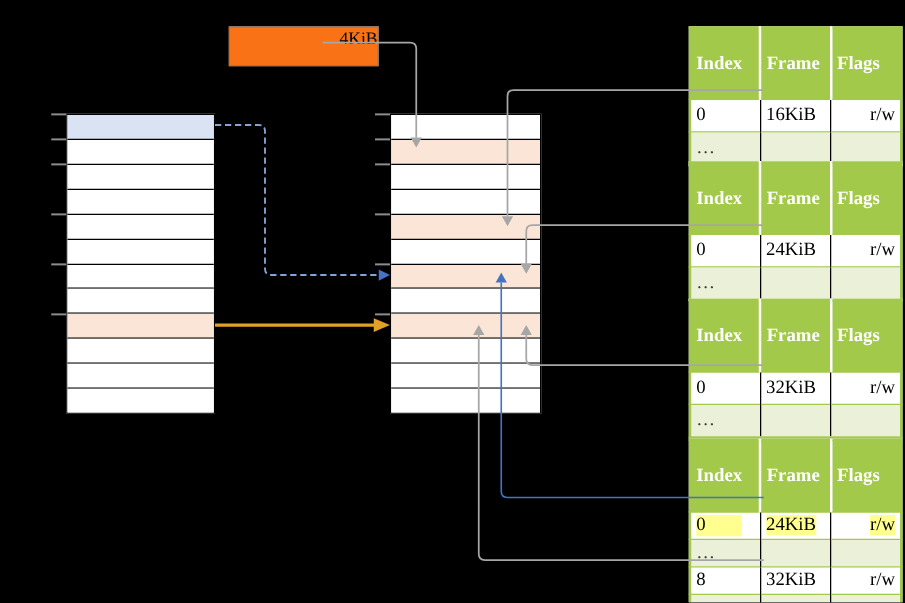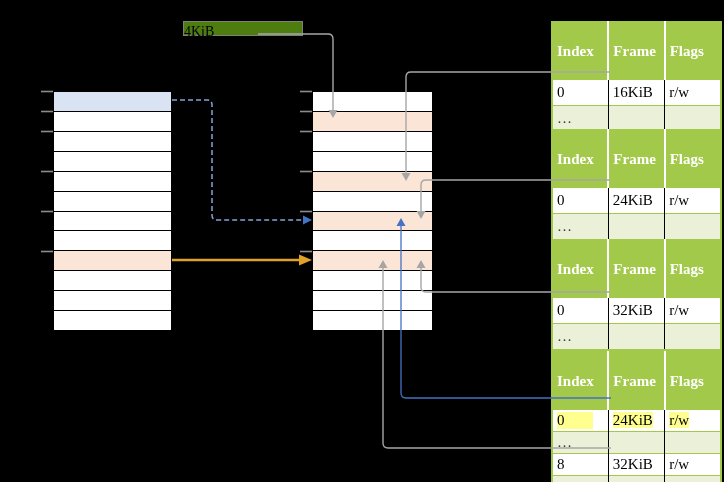--- a/index.html
+++ b/index.html
@@ -10,34 +10,34 @@
   .memcol{position:absolute;background:#fff;border:1px solid #000;box-sizing:border-box;
           display:flex;flex-direction:column;z-index:1;}
   #left-col{left:53px;top:91px;width:119px;height:240px;}
   #mid-col{left:312px;top:91px;width:121px;height:240px;}
   .crow{flex:1 1 0;border-bottom:1px solid #000;background:#fff;}
   .crow:last-child{border-bottom:none;}
   .crow.hl-blue{background:#dae3f3;}
   .crow.hl-peach{background:#fbe5d6;}
 
   
-  #page-size-box{position:absolute;left:183px;top:21px;width:120px;height:15px;
-      background:#4d7c0f;border:1px solid #7f7f7f;box-sizing:border-box;z-index:2;
-      text-align:left;line-height:20px;font-size:14px;color:#000;}
+  #page-size-box{position:absolute;left:183px;top:21px;width:120px;height:32px;
+      background:#f97316;border:1px solid #7f7f7f;box-sizing:border-box;z-index:2;
+      text-align:right;line-height:20px;font-size:14px;color:#000;}
 
   
   table.ptable{position:absolute;left:551px;width:171px;border-collapse:collapse;
       background:#fff;table-layout:fixed;z-index:2;font-size:15px;color:#000;
       border:2px solid #a2c949;}
   table.ptable th{background:#a2c949;color:#fff;font-weight:bold;text-align:left;
       padding:16px 4px;height:24px;border-right:2px solid #fff;font-size:15px;}
   table.ptable th:last-child{border-right:none;}
   table.ptable td{padding:0 4px;height:25px;border-top:1px solid #a2c949;
       border-right:1px solid #000;overflow:hidden;white-space:nowrap;}
-  table.ptable td:last-child{border-right:none;}
+  table.ptable td:last-child{border-right:none;text-align:right;}
   table.ptable tr.shaded td{background:#eaf1d8;color:#3b3b3b;}
   #rtable0{top:21px;}
   #rtable1{top:129px;}
   #rtable2{top:239px;}
   #rtable3{top:351px;}
   #rtable3 td{height:21px;}
   .hl{background:#feff8e;}
   .hl-pad{display:inline-block;min-width:36px;background:#feff8e;}
 
   

